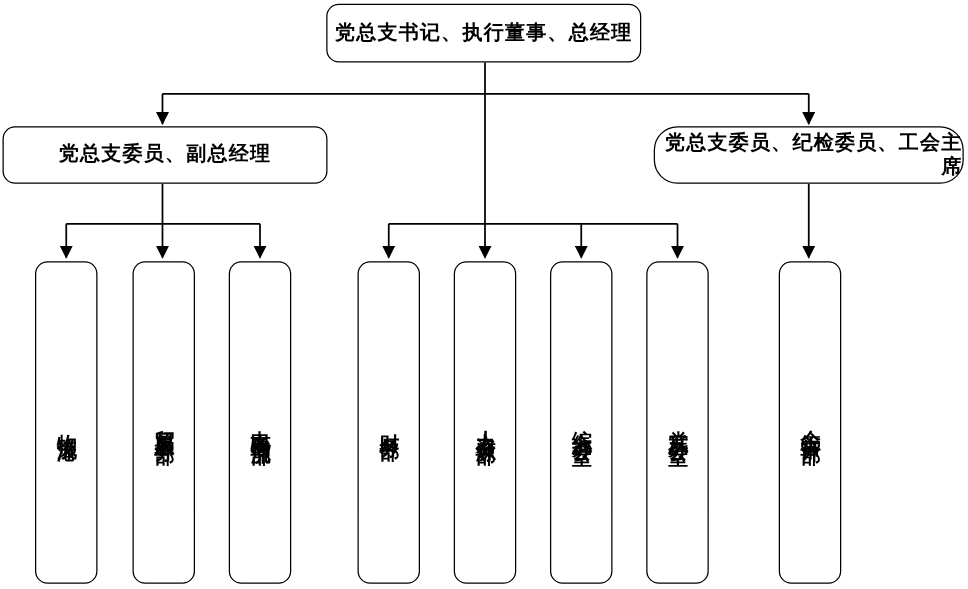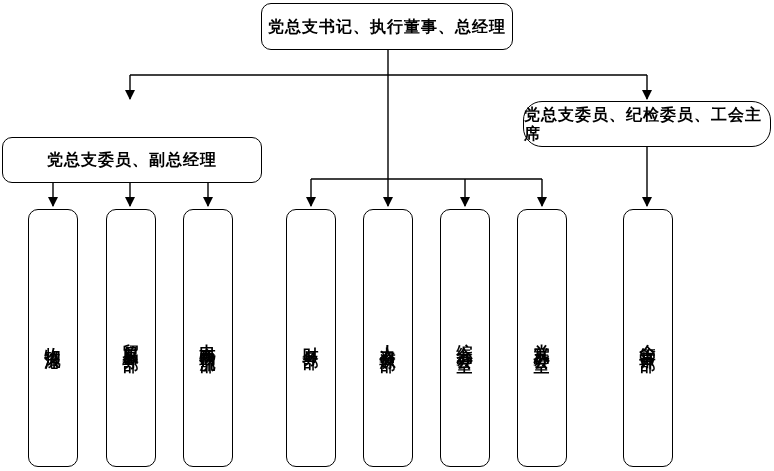--- a/index.html
+++ b/index.html
@@ -27,25 +27,25 @@
     background: #ffffff;
     border: 1.4px solid #000000;
     border-radius: 10px;
     display: flex;
     align-items: center;
     justify-content: center;
     color: #000000;
     font-weight: bold;
     font-size: 16px;
     letter-spacing: 1px;
-    text-align: left;
+    text-align: right;
     line-height: 1.2;
   }
   .node.root  { left: 261px; top: 3px;   width: 252px; height: 47px; }
-  .node.l2a   { left: 2px;   top: 101px; width: 260px; height: 46px; margin-top: 36px; }
+  .node.l2a   { left: 2px;   top: 101px; width: 260px; height: 46px; }
   .node.l2b   { left: 523px; top: 101px; width: 248px; height: 46px; border-radius: 19px; }
   .node.dept  { top: 209px; width: 50px; height: 258px; }
   .vtext {
     writing-mode: vertical-rl;
     text-orientation: upright;
     letter-spacing: 3px;
     font-weight: bold;
     font-size: 16px;
     color: #000000;
   }

